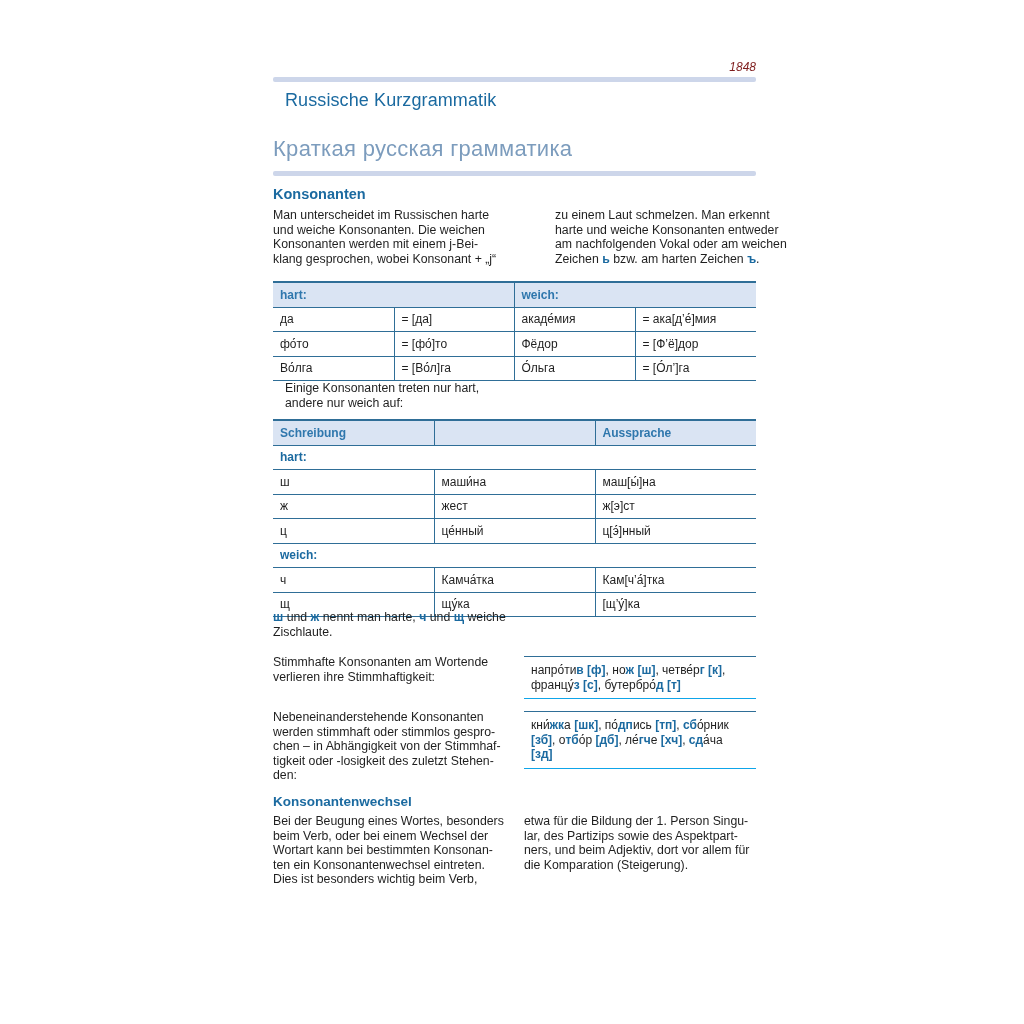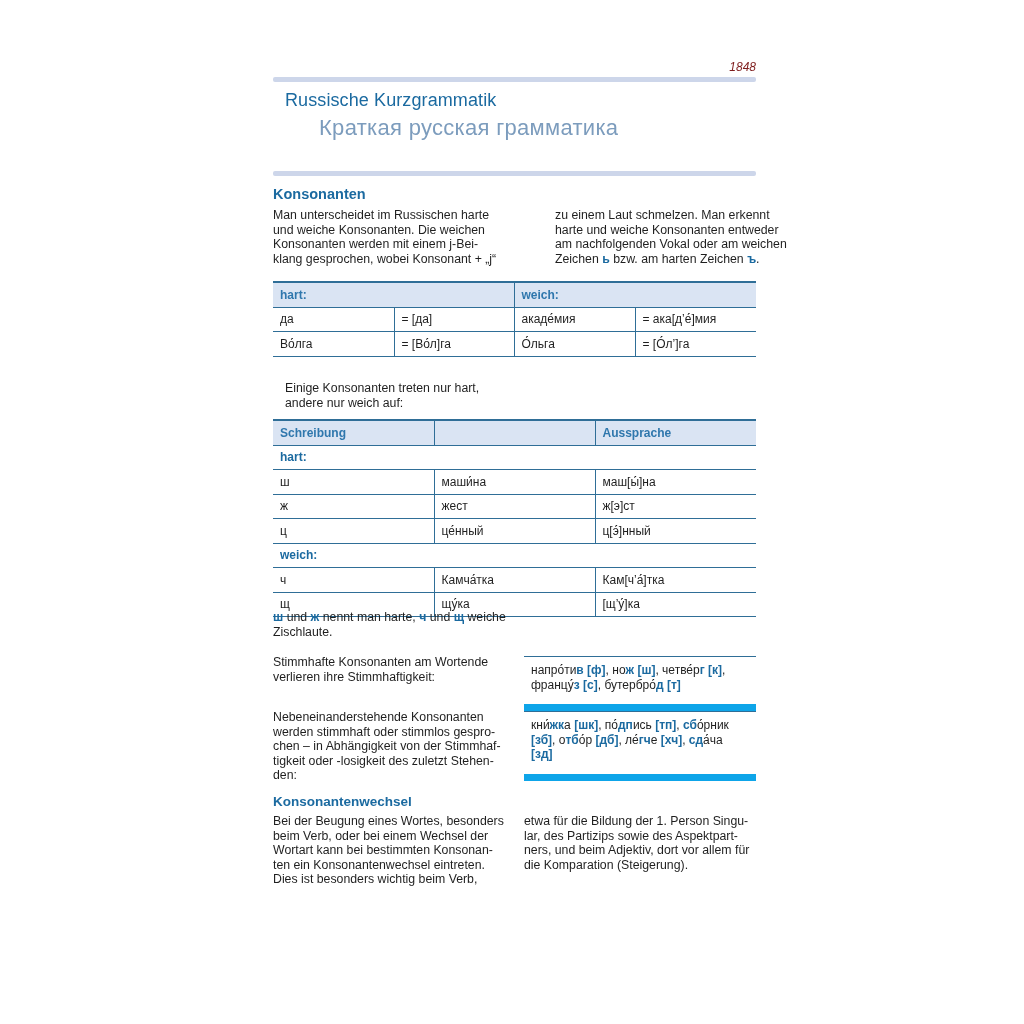--- a/index.html
+++ b/index.html
@@ -4,33 +4,33 @@
 <style>
   html, body { margin: 0; padding: 0; background: #ffffff; }
   body { width: 1024px; height: 1024px; position: relative; overflow: hidden;
          font-family: "Liberation Sans", "DejaVu Sans", sans-serif; color: #1f1f1f; }
   .page { position: absolute; left: 273px; top: 0; width: 483px; }
   .page-num { position: absolute; right: 0; top: 60px; font-size: 12px; color: #7f1d1d; font-style: italic; }
   .rule { position: absolute; left: 0; width: 483px; height: 5px; background: #cdd6ea; border-radius: 2px; }
   .rule.r1 { top: 77px; }
   .rule.r2 { top: 171px; }
   .title-de { position: absolute; left: 12px; top: 90px; font-size: 18px; color: #1b6aa0; letter-spacing: 0.1px; }
-  .title-ru { position: absolute; left: 0; top: 115px; font-size: 22px; color: #7c9cbd; letter-spacing: 0.3px; margin-left: 46px; }
+  .title-ru { position: absolute; left: 0; top: 136px; font-size: 22px; color: #7c9cbd; letter-spacing: 0.3px; }
   .h2 { position: absolute; left: 0; font-size: 14.5px; font-weight: bold; color: #1b6aa0; text-align: center; }
   .para { position: absolute; font-size: 12.3px; line-height: 14.6px; color: #1f1f1f; }
   .hl { color: #1b6aa0; font-weight: bold; }
 
   table.grid { position: absolute; left: 0; width: 483px; border-collapse: collapse; font-size: 12px; }
   table.grid td { height: 21.5px; padding: 1px 7px; border-bottom: 1px solid #2f6e97; vertical-align: middle; }
   table.grid tr.head td { background: #dae4f3; color: #2f77ad; font-weight: bold; border-top: 2px solid #2f6e97; border-bottom: 1px solid #2f6e97; }
   table.grid tr.sub td { color: #1b6aa0; font-weight: bold; border-bottom: 1px solid #2f6e97; }
   table.grid td.vsep { border-right: 1px solid #2f6e97; }
 
-  .example-box { position: absolute; left: 251px; width: 232px; border-top: 1px solid #2f6e97; border-bottom: 7px solid #0ea5e9;
-                 font-size: 12px; line-height: 14.6px; padding: 6px 7px 12px 7px; box-sizing: border-box; color: #1f1f1f; }
+  .example-box { position: absolute; left: 251px; width: 232px; border-top: 1px solid #2f6e97; border-bottom: 1px solid #0ea5e9;
+                 font-size: 12px; line-height: 14.6px; padding: 6px 7px 6px 7px; box-sizing: border-box; color: #1f1f1f; }
   .example-box .b { color: #1b6aa0; font-weight: bold; }
 </style>
 </head>
 <body>
 
 <div class="page">
   <div class="page-num">1848</div>
   <div class="rule r1"></div>
   <div class="title-de">Russische Kurzgrammatik</div>
   <div class="title-ru">Краткая русская грамматика</div>
@@ -61,20 +61,26 @@
     <tbody>
         <tr class="head">
       <td colspan="2" class="vsep">hart:</td>
       <td colspan="2">weich:</td>
     </tr>
     <tr>
       <td class="vsep">да</td>
       <td class="vsep">= [да]</td>
       <td class="vsep">акаде́мия</td>
       <td>= ака[д’е́]мия</td>
+    </tr>
+    <tr>
+      <td class="vsep">фо́то</td>
+      <td class="vsep">= [фо́]то</td>
+      <td class="vsep">Фёдор</td>
+      <td>= [Ф’ё]дор</td>
     </tr>
     <tr>
       <td class="vsep">Во́лга</td>
       <td class="vsep">= [Во́л]га</td>
       <td class="vsep">О́льга</td>
       <td>= [О́л’]га</td>
     </tr>
   </tbody>
     </table>
 

